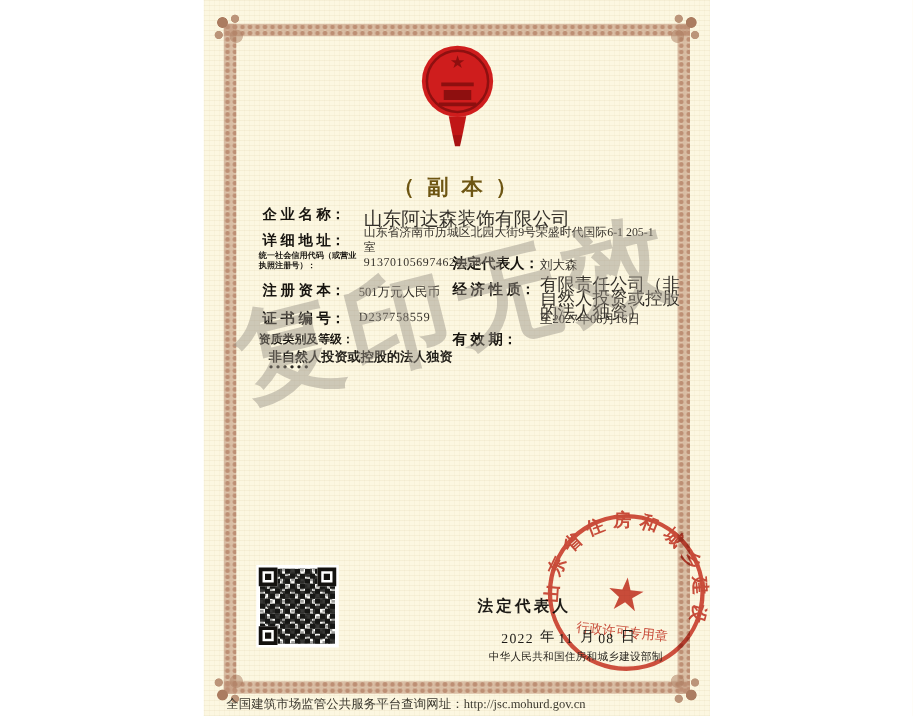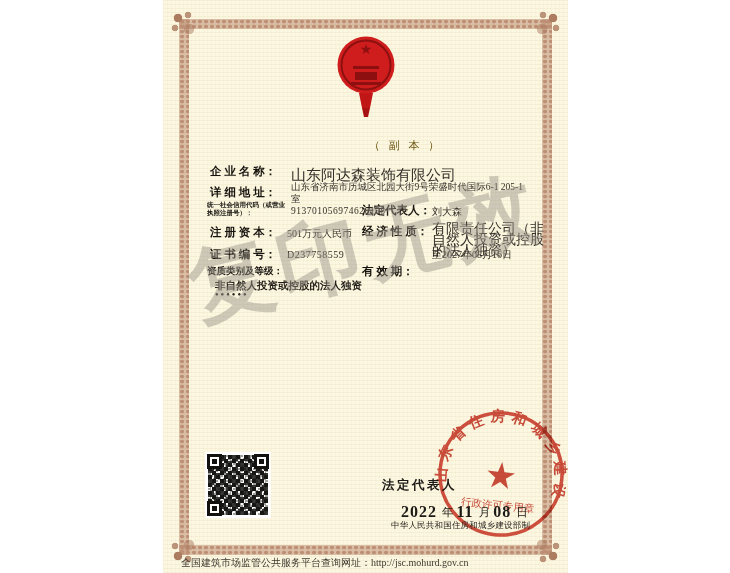--- a/index.html
+++ b/index.html
@@ -26,21 +26,21 @@
           radial-gradient(circle at 17px 4px, rgba(171,124,96,.8) 3px, transparent 3.6px),
           radial-gradient(circle at 4px 17px, rgba(171,124,96,.8) 3px, transparent 3.6px),
           radial-gradient(circle at 18px 18px, rgba(171,124,96,.5) 5px, transparent 5.6px);}
   .c-tl{left:8px;top:11px}.c-tr{left:371px;top:11px;transform:scaleX(-1)}
   .c-bl{left:8px;top:537px;transform:scaleY(-1)}.c-br{left:371px;top:537px;transform:scale(-1,-1)}
 
   .emblem{position:absolute;left:174px;top:34px;width:58px;height:88px}
   .title{position:absolute;left:0;top:108px;width:100%;margin:0;text-align:center;
          font-size:21px;font-weight:bold;color:#7c5b0e;letter-spacing:6px;}
   .subtitle{position:absolute;left:0;top:138px;width:100%;text-align:center;
-         font-size:11px;font-weight:normal;color:#6d5512;letter-spacing:3px;margin-left:40px;}
+         font-size:17px;font-weight:bold;color:#6d5512;letter-spacing:3px;}
 
   .lbl{position:absolute;font-size:11.5px;font-weight:bold;color:#17140f;white-space:nowrap;}
   .val{position:absolute;font-size:10px;color:#34302a;white-space:nowrap;}
   .l-company{left:47px;top:164px}   .v-company{left:128px;top:166px;font-weight:normal;font-size:15px}
   .l-address{left:47px;top:185px}   .v-address{left:128px;top:182px;width:236px;white-space:normal;line-height:11.5px;font-size:9.5px}
   .l-credit{left:44px;top:201px;font-size:6.5px;line-height:7.5px;white-space:normal;width:80px}
   .v-credit{left:128px;top:206px;font-size:9.5px;letter-spacing:.5px}
   .l-legal{left:199px;top:203px}    .v-legal{left:269px;top:205px}
   .l-capital{left:47px;top:225px}   .v-capital{left:124px;top:227px}
   .l-economic{left:199px;top:224px} .v-economic{left:269px;top:223px;width:124px;white-space:normal;line-height:11px;font-size:14px}
@@ -63,21 +63,21 @@
           conic-gradient(rgba(22,22,20,.4) 0 90deg,transparent 90deg 180deg,rgba(22,22,20,.4) 180deg 270deg,transparent 270deg);
         background-size:8px 8px,12px 12px,5px 5px;}
   .qf{position:absolute;width:15px;height:15px;border:3px solid #14120f;background:#fff;box-sizing:border-box}
   .qf::after{content:"";position:absolute;inset:2px;background:#14120f}
   .qf-tl{left:2px;top:2px}.qf-tr{right:2px;top:2px}.qf-bl{left:2px;bottom:2px}
 
   .authority{position:absolute;left:219px;top:477px;font-size:12.5px;color:#1c1a16;letter-spacing:2.5px;font-weight:bold}
   .seal{position:absolute;left:272px;top:408px;width:132px;height:132px;transform:rotate(6deg);
         opacity:.88;mix-blend-mode:multiply;pointer-events:none}
   .date-row{position:absolute;left:238px;top:502px;font-size:11.5px;color:#1c1a16;white-space:nowrap}
-  .date-row .num{font-weight:bold;font-size:16px;position:relative;top:1px;letter-spacing:1px}
+  .date-row .num{font-weight:normal;font-size:11px;position:relative;top:1px;letter-spacing:1px}
   .date-row .unit{margin:0 3px 0 5px}
   .ministry{position:absolute;left:228px;top:520px;font-size:8.5px;color:#26231d;letter-spacing:.2px}
   .query{position:absolute;left:18px;top:556px;font-size:10px;color:#3c392f}
   .serial{position:absolute;left:286px;top:553px;font-size:13px;font-weight:bold;color:#3f3b30;letter-spacing:1px}
   .serial .sp{margin-right:9px}
 </style>
 </head>
 <body>
 
 <div class="page">

